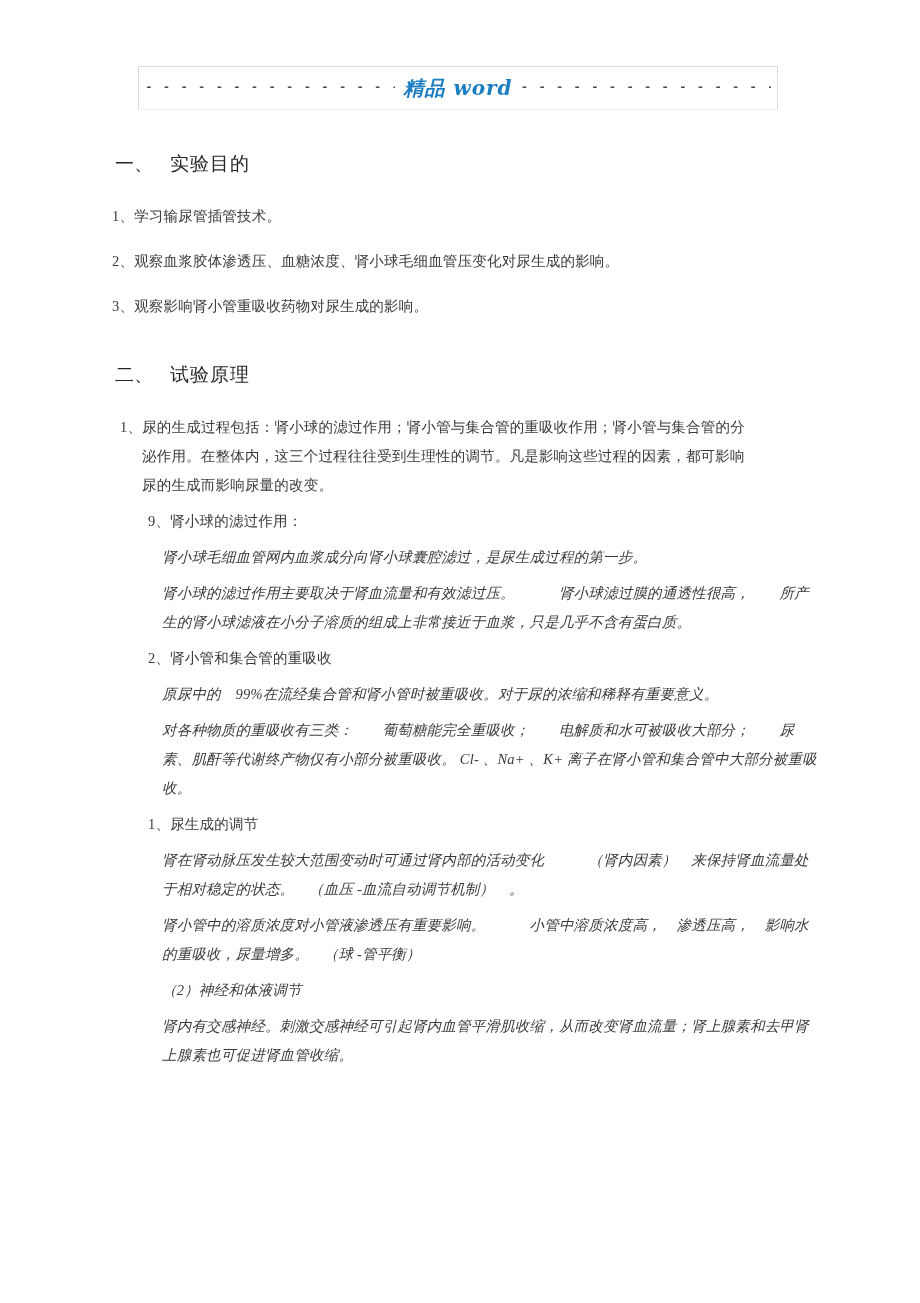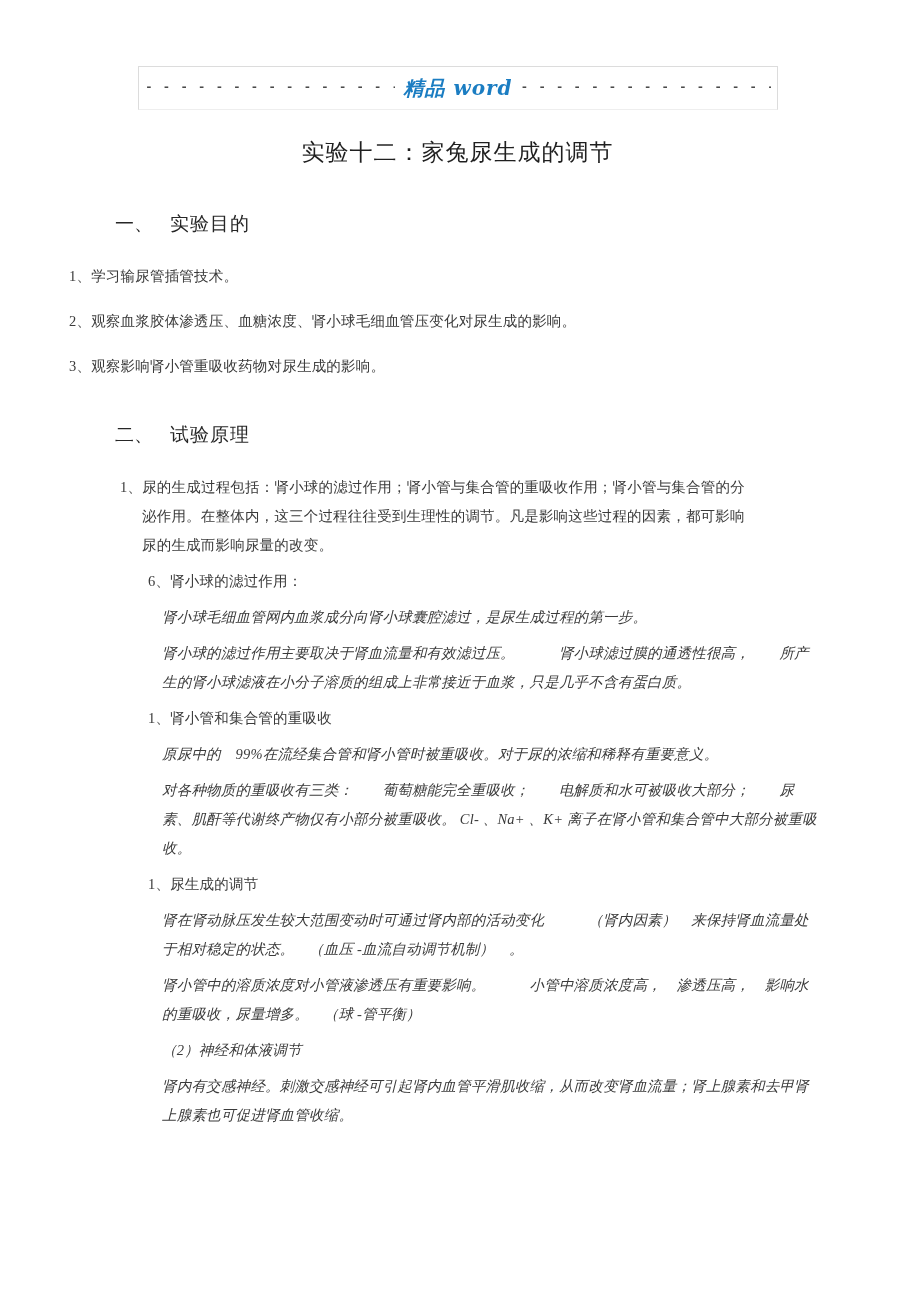--- a/index.html
+++ b/index.html
@@ -87,21 +87,21 @@
     margin: 0 0 7px 0;
     white-space: pre-wrap;
     color: #3a3a3a;
   }
   .first-block { margin-top: 24px; }
   .item {
     margin-left: 148px;
     width: 640px;
   }
   .purpose-item {
-    margin-left: 69px;
+    margin-left: 112px;
     width: 620px;
     margin-bottom: 16px;
   }
   .hang {
     margin-left: 120px;
     width: 615px;
     padding-left: 22px;
     text-indent: -22px;
     box-sizing: content-box;
   }
@@ -116,43 +116,42 @@
 <body>
 
 <div class="page">
 
   <div class="watermark-box">
     <span class="dashes left">- - - - - - - - - - - - - - - - - - - - - - - - - - - - - - - - - - - - - - - -</span>
     <span class="wm-text">精品 word</span>
     <span class="dashes right">- - - - - - - - - - - - - - - - - - - - - - - - - - - - - - - - - - - - - - - -</span>
   </div>
 
-  <h1 class="doc-title">实验十二：家兔尿生成的调节</h1>
 
   <div class="section-heading">
     <span class="sec-num">一、</span>
     <span class="sec-title">实验目的</span>
   </div>
 
   <p class="para purpose-item first-block">1、学习输尿管插管技术。</p>
   <p class="para purpose-item">2、观察血浆胶体渗透压、血糖浓度、肾小球毛细血管压变化对尿生成的影响。</p>
   <p class="para purpose-item">3、观察影响肾小管重吸收药物对尿生成的影响。</p>
 
   <div class="section-heading">
     <span class="sec-num">二、</span>
     <span class="sec-title">试验原理</span>
   </div>
 
   <p class="para hang first-block">1、尿的生成过程包括：肾小球的滤过作用；肾小管与集合管的重吸收作用；肾小管与集合管的分泌作用。在整体内，这三个过程往往受到生理性的调节。凡是影响这些过程的因素，都可影响尿的生成而影响尿量的改变。</p>
 
-  <p class="para item gap-s">6、肾小球的滤过作用：</p>
+  <p class="para item gap-s">9、肾小球的滤过作用：</p>
   <p class="para sub">肾小球毛细血管网内血浆成分向肾小球囊腔滤过，是尿生成过程的第一步。</p>
   <p class="para sub gap-s">肾小球的滤过作用主要取决于肾血流量和有效滤过压。　　　肾小球滤过膜的通透性很高，　　所产生的肾小球滤液在小分子溶质的组成上非常接近于血浆，只是几乎不含有蛋白质。</p>
 
-  <p class="para item gap-s">1、肾小管和集合管的重吸收</p>
+  <p class="para item gap-s">2、肾小管和集合管的重吸收</p>
   <p class="para sub">原尿中的　99%在流经集合管和肾小管时被重吸收。对于尿的浓缩和稀释有重要意义。</p>
   <p class="para sub gap-s">对各种物质的重吸收有三类：　　葡萄糖能完全重吸收；　　电解质和水可被吸收大部分；　　尿素、肌酐等代谢终产物仅有小部分被重吸收。 Cl- 、Na+ 、K+ 离子在肾小管和集合管中大部分被重吸收。</p>
 
   <p class="para item gap-s">1、尿生成的调节</p>
   <p class="para sub gap-s">肾在肾动脉压发生较大范围变动时可通过肾内部的活动变化　　　（肾内因素）　来保持肾血流量处于相对稳定的状态。　（血压 -血流自动调节机制）　。</p>
   <p class="para sub gap-s">肾小管中的溶质浓度对小管液渗透压有重要影响。　　　小管中溶质浓度高，　渗透压高，　影响水的重吸收，尿量增多。　（球 -管平衡）</p>
   <p class="para sub gap-s">（2）神经和体液调节</p>
   <p class="para sub gap-s">肾内有交感神经。刺激交感神经可引起肾内血管平滑肌收缩，从而改变肾血流量；肾上腺素和去甲肾上腺素也可促进肾血管收缩。</p>
 
 </div>

